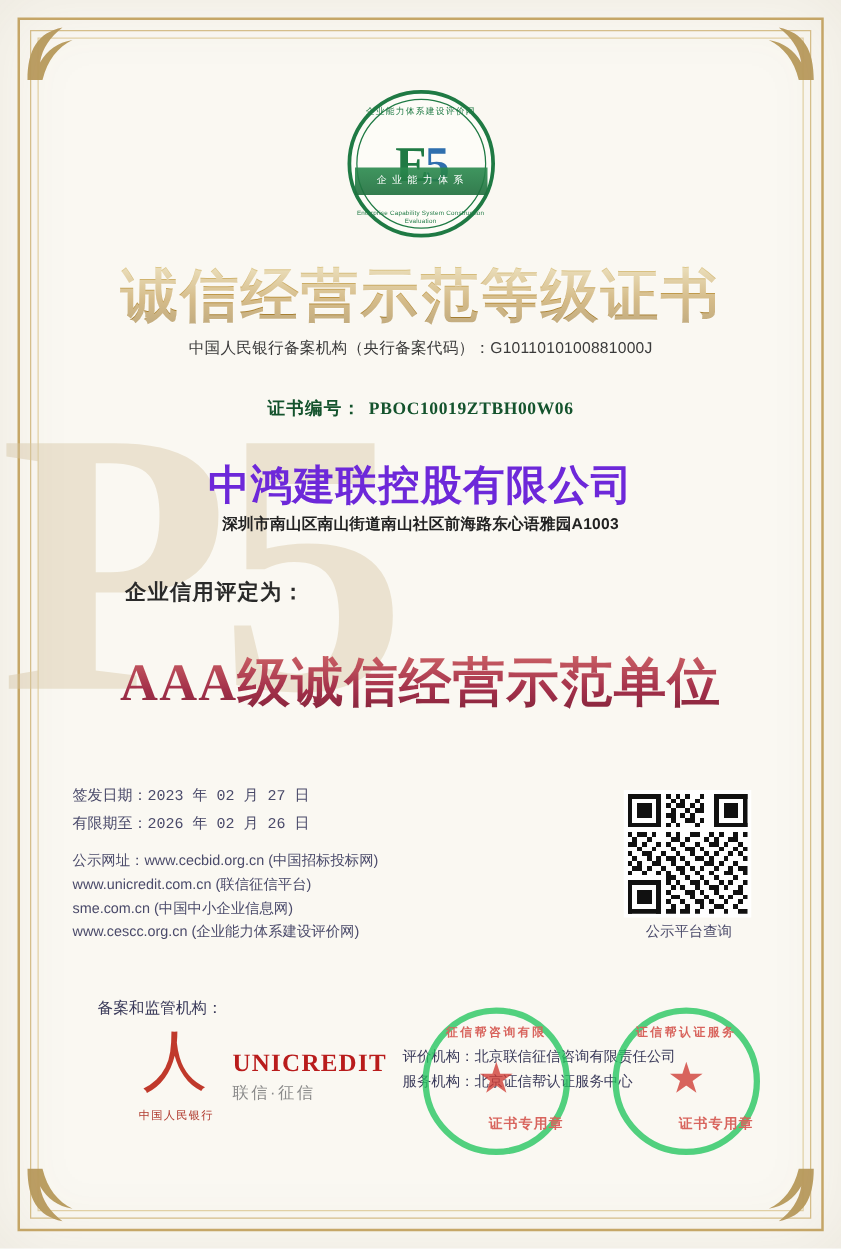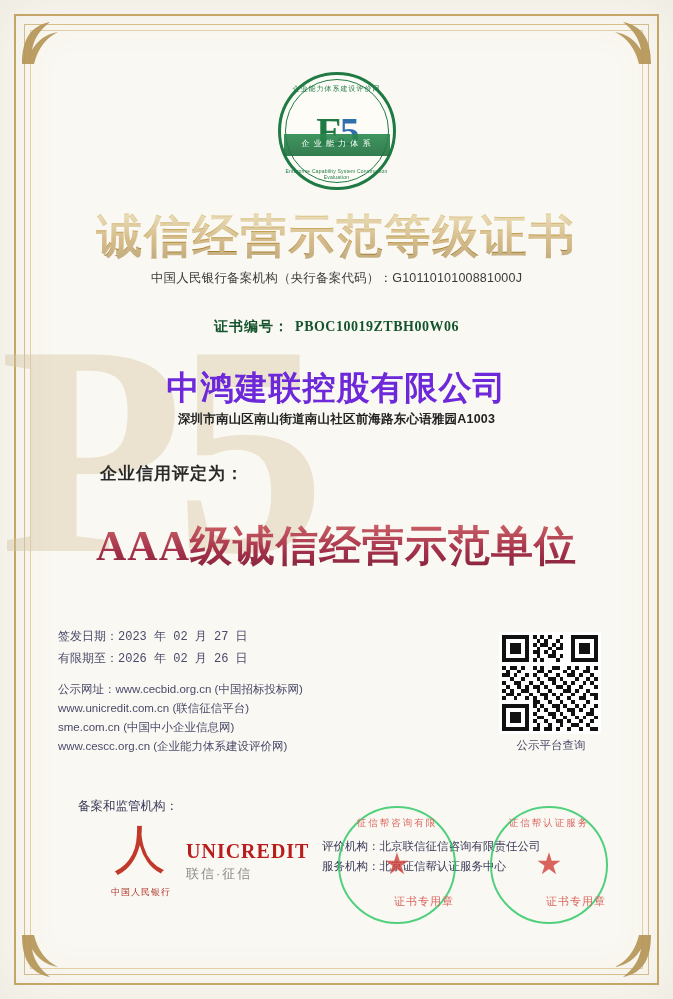--- a/index.html
+++ b/index.html
@@ -331,23 +331,24 @@
     color: #3a3a5a;
     line-height: 20px;
   }
 
   
   .seal {
     position: absolute;
     width: 118px;
     height: 118px;
     border-radius: 50%;
-    border: 2px solid #22c55e;
+    border: 5px solid #22c55e;
     box-sizing: border-box;
     opacity: .78;
+    font-weight: bold;
   }
   .seal .star {
     position: absolute;
     left: 50%; top: 48%;
     transform: translate(-50%,-50%);
     font-size: 30px;
     color: #cf3b34;
   }
   .seal .arc {
     position: absolute;

